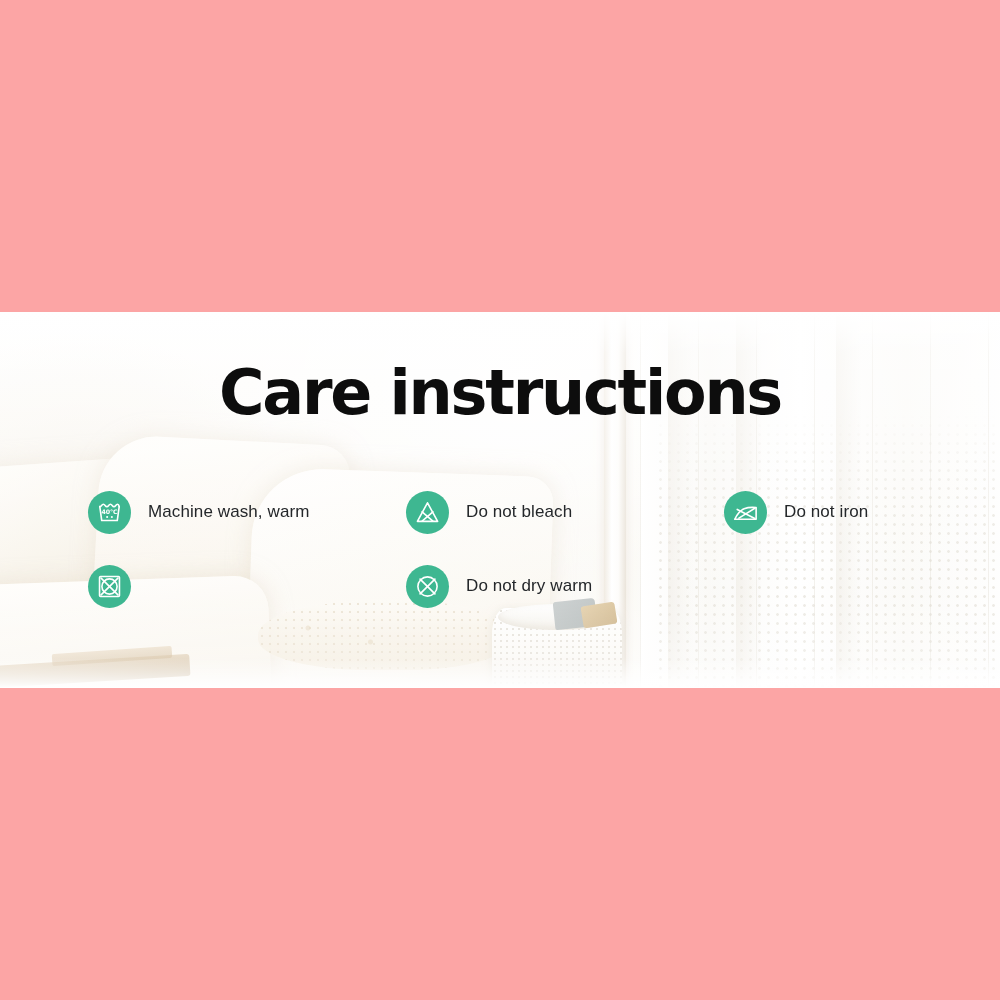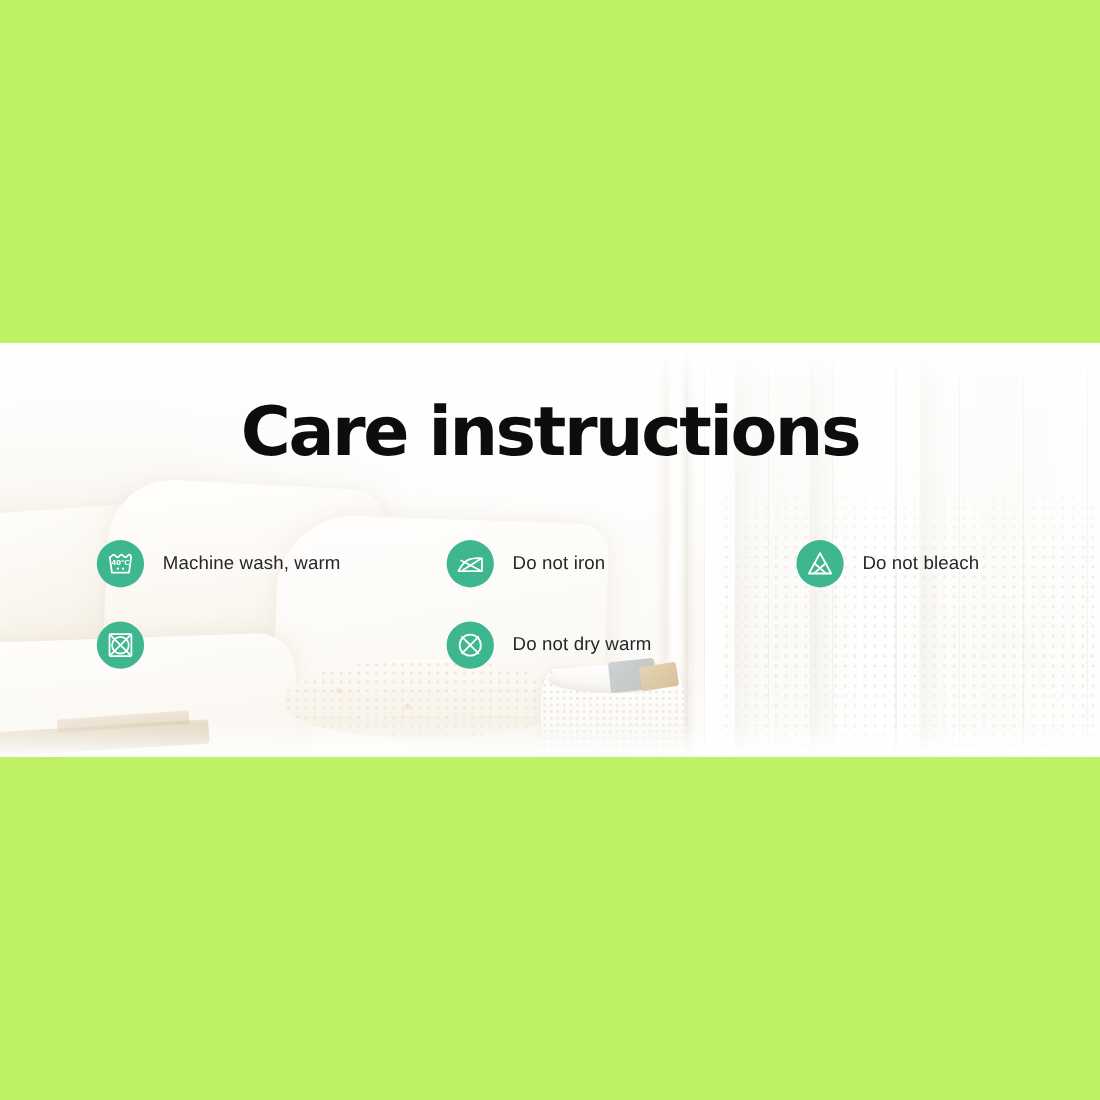--- a/index.html
+++ b/index.html
@@ -9,21 +9,21 @@
     width:1000px; height:1000px;
     background:#ffffff;
     font-family:"Liberation Sans", sans-serif;
     overflow:hidden;
   }
 
   #banner {
     position:relative;
     width:1000px;
     height:1000px;
-    background:#bef264;
+    background:#fca5a5;
   }
 
   
   .photo {
     position:absolute;
     left:0;
     top:312px;
     width:1000px;
     height:376px;
     overflow:hidden;
@@ -309,43 +309,43 @@
             <circle cx="13.2" cy="21.4" r="1.25" fill="#ffffff" stroke="none"></circle>
             <circle cx="18.8" cy="21.4" r="1.25" fill="#ffffff" stroke="none"></circle>
           </svg>
         </span>
         <span class="item-label">Machine wash, warm</span>
       </div>
 
       <div class="item">
         <span class="badge">
           <svg width="27" height="27" viewBox="0 0 32 32" fill="none" stroke="#ffffff" stroke-width="1.9" stroke-linecap="round" stroke-linejoin="round">
+            <path d="M16 4.5 L28 26.5 L4 26.5 Z"></path>
+            <path d="M9.6 15.2 L22.4 26.3"></path>
+            <path d="M22.4 15.2 L9.6 26.3"></path>
+          </svg>
+        </span>
+        <span class="item-label">Do not bleach</span>
+      </div>
+
+      <div class="item">
+        <span class="badge">
+          <svg width="27" height="27" viewBox="0 0 32 32" fill="none" stroke="#ffffff" stroke-width="1.9" stroke-linecap="round" stroke-linejoin="round">
             <path d="M3.2 24 L28.6 24 L28.6 10.2 C28.6 10.2 20 9.4 14.4 11.6
                      C9.2 13.6 5.6 19.4 3.2 24 Z"></path>
             <path d="M6.2 12.4 L27 23.2"></path>
             <path d="M27 11 L8.2 22.6"></path>
           </svg>
         </span>
         <span class="item-label">Do not iron</span>
       </div>
 
       <div class="item">
         <span class="badge">
           <svg width="27" height="27" viewBox="0 0 32 32" fill="none" stroke="#ffffff" stroke-width="1.9" stroke-linecap="round" stroke-linejoin="round">
-            <path d="M16 4.5 L28 26.5 L4 26.5 Z"></path>
-            <path d="M9.6 15.2 L22.4 26.3"></path>
-            <path d="M22.4 15.2 L9.6 26.3"></path>
-          </svg>
-        </span>
-        <span class="item-label">Do not bleach</span>
-      </div>
-
-      <div class="item">
-        <span class="badge">
-          <svg width="27" height="27" viewBox="0 0 32 32" fill="none" stroke="#ffffff" stroke-width="1.9" stroke-linecap="round" stroke-linejoin="round">
             <rect x="4.2" y="4.2" width="23.6" height="23.6" rx="1.2"></rect>
             <circle cx="16" cy="16" r="9"></circle>
             <path d="M6 6 L26 26"></path>
             <path d="M26 6 L6 26"></path>
           </svg>
         </span>
       </div>
 
       <div class="item">
         <span class="badge">

